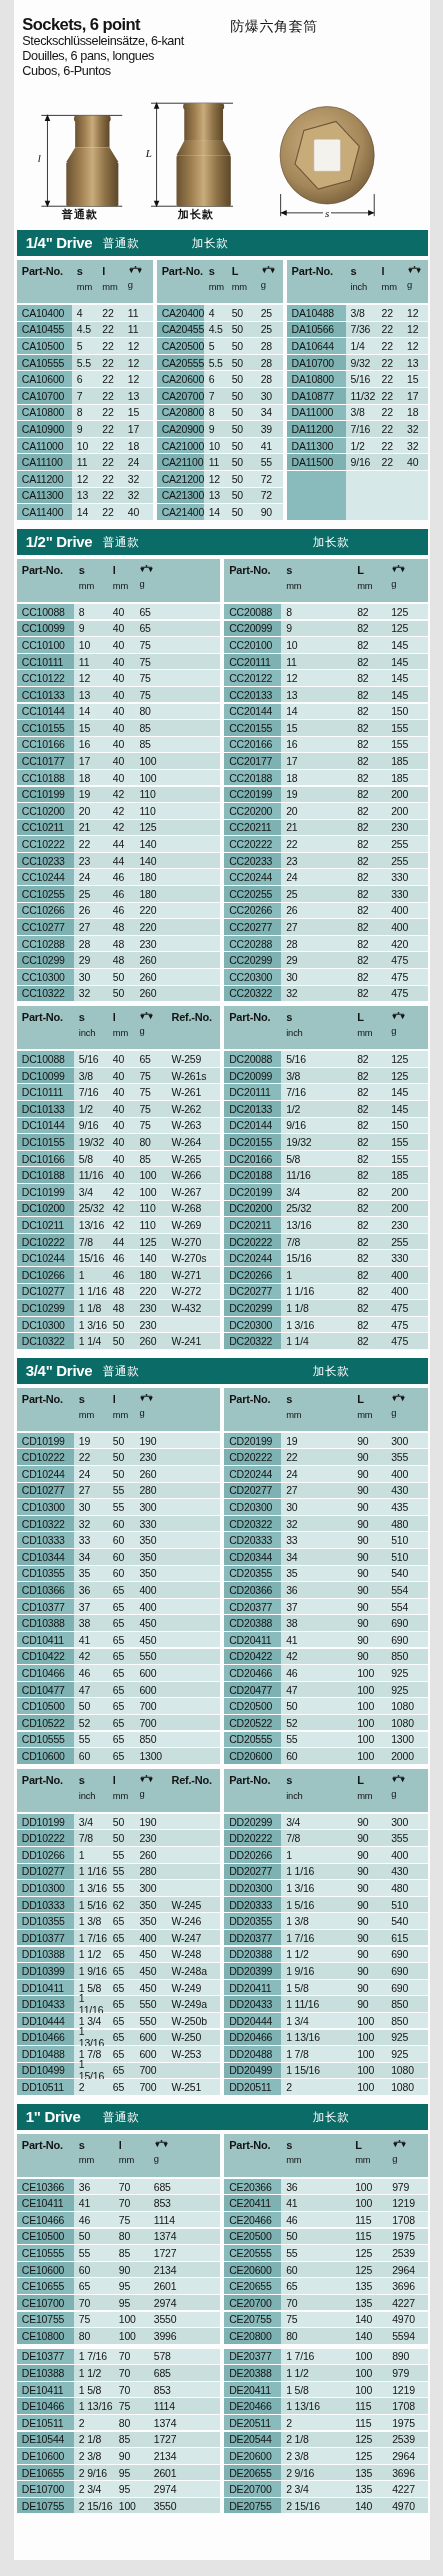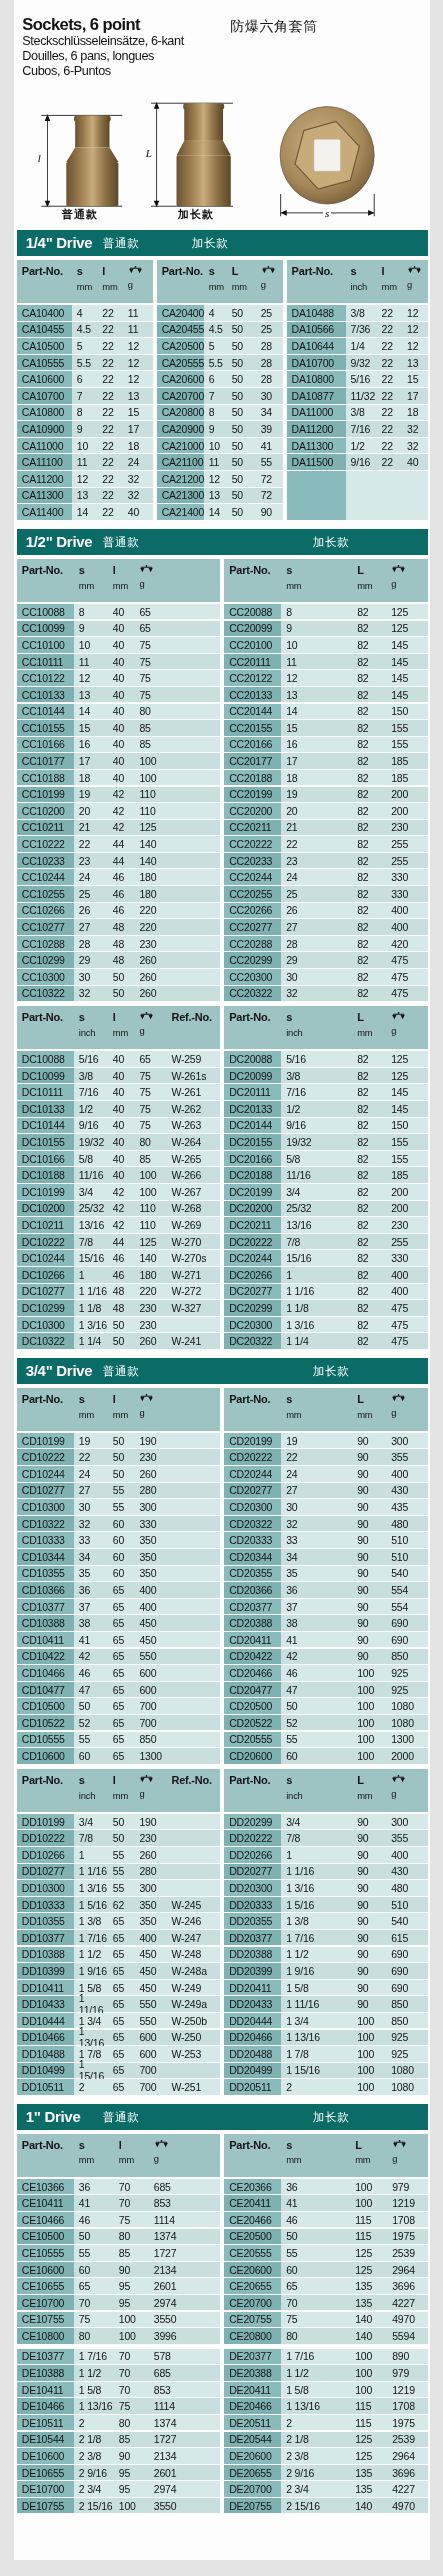--- a/index.html
+++ b/index.html
@@ -924,21 +924,21 @@
               <div class="cell c1">1 1/16</div>
               <div class="cell c2">48</div>
               <div class="cell c3">220</div>
               <div class="cell c4">W-272</div>
             </div>
             <div class="trow alt">
               <div class="cell c0 part">DC10299</div>
               <div class="cell c1">1 1/8</div>
               <div class="cell c2">48</div>
               <div class="cell c3">230</div>
-              <div class="cell c4">W-327</div>
+              <div class="cell c4">W-432</div>
             </div>
             <div class="trow">
               <div class="cell c0 part">DC10300</div>
               <div class="cell c1">1 3/16</div>
               <div class="cell c2">50</div>
               <div class="cell c3">230</div>
               <div class="cell c4"></div>
             </div>
             <div class="trow alt">
               <div class="cell c0 part">DC10322</div>

